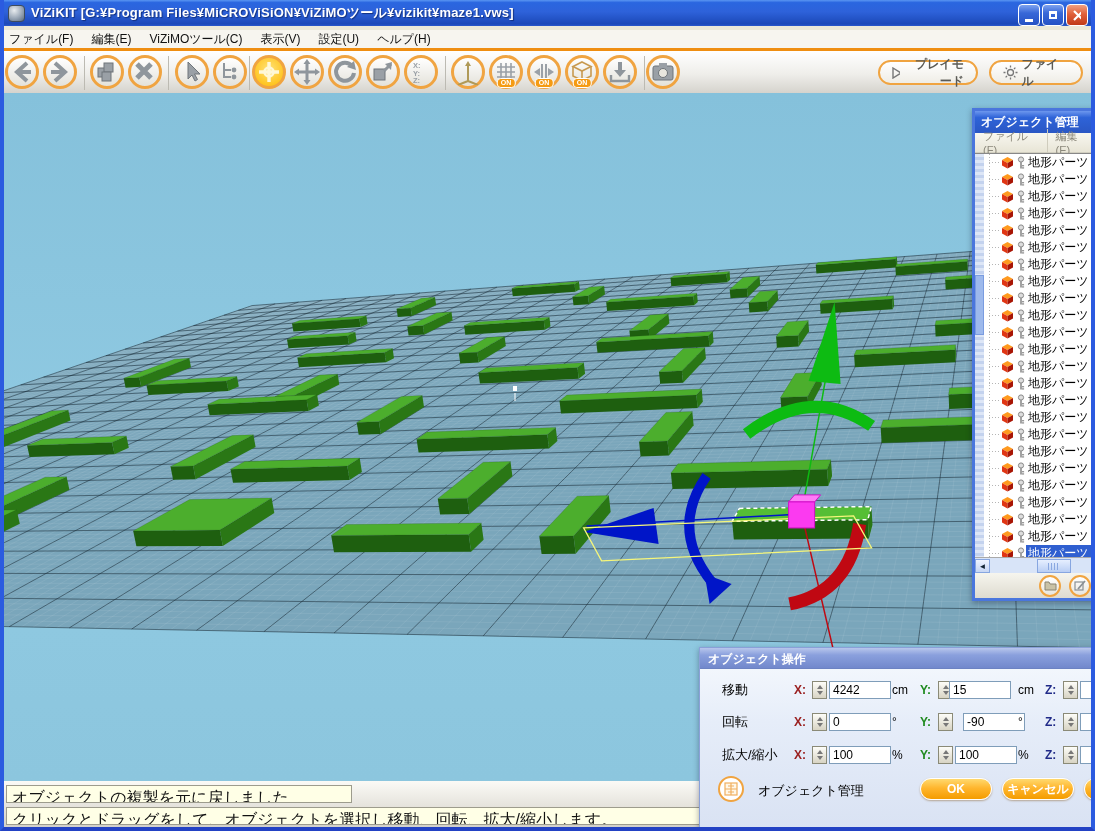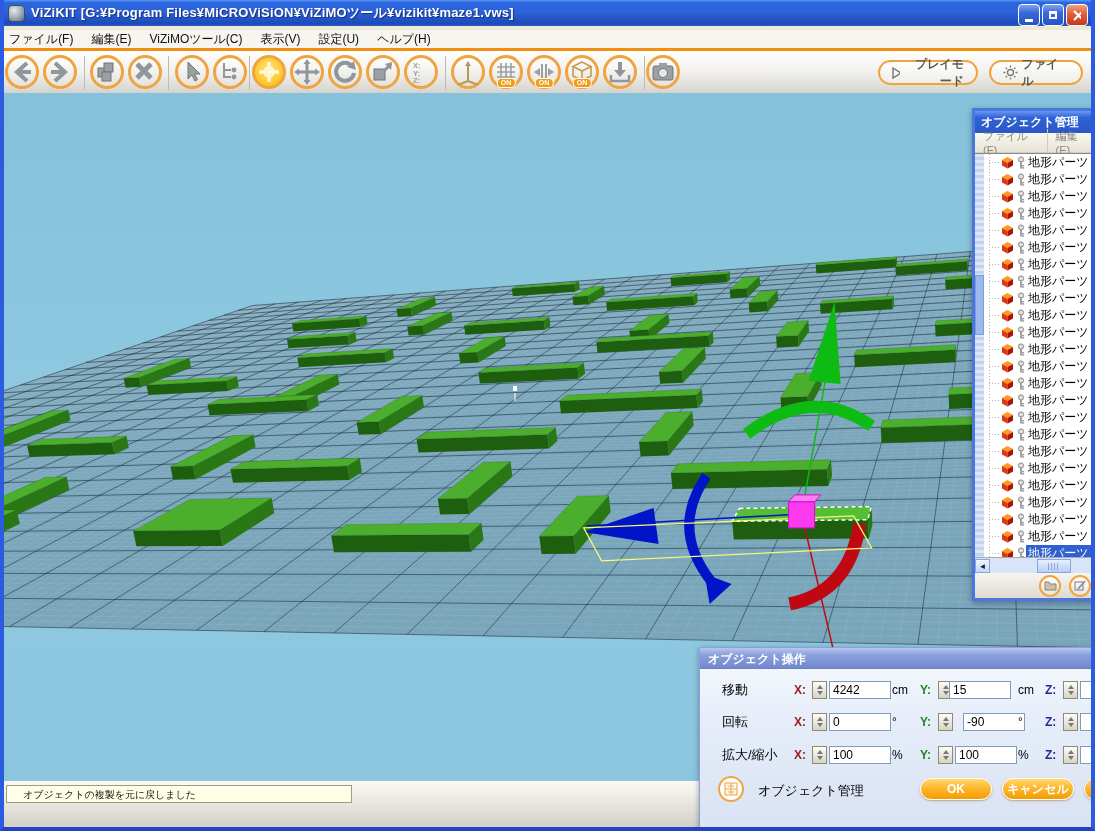--- a/index.html
+++ b/index.html
@@ -40,21 +40,21 @@
     background:linear-gradient(180deg,#ffffff,#efede6);display:flex;align-items:center;
     justify-content:center;gap:4px;font-size:12px;font-weight:bold;color:#5a5a55;padding:0 12px;}
   
   .viewport{position:absolute;left:0;top:93px;width:1087px;height:688px;
     background:linear-gradient(180deg,#85c1db 0%,#90cae2 55%,#8cc6de 100%);overflow:hidden;}
   .viewport svg{display:block;}
   
   .statusbar{position:absolute;left:0;top:781px;width:1087px;height:46px;
     background:linear-gradient(180deg,#fbfaf6 0%,#e3e1da 60%,#d2d0c8 100%);}
   .status-box{position:absolute;background:#ffffe6;border:1px solid #9d9c8d;
-    font-size:10px;color:#111;padding:2px 16px;white-space:nowrap;overflow:hidden;}
+    font-size:16px;color:#111;padding:2px 5px;white-space:nowrap;overflow:hidden;}
   
   .panel{position:absolute;box-shadow:0 2px 6px rgba(0,0,30,.35);}
   .panel-title{height:22px;background:linear-gradient(180deg,#6d97ee 0%,#2e63d8 30%,#2a57c4 100%);
     color:#fff;font-size:12px;font-weight:bold;padding:3px 6px;}
   
   .mgr{left:968px;top:108px;width:127px;height:493px;background:#f1efe4;
     border:3px solid #4a76dd;border-right:none;}
   .mgr-menu{height:20px;background:linear-gradient(180deg,#f8f7f0,#e8e5d6);
     display:flex;align-items:center;font-size:11px;color:#8b887b;border-bottom:1px solid #d2cfc0;}
   .mgr-menu span{padding:0 8px;border-right:1px solid #cfccbd;}
@@ -1005,20 +1005,21 @@
           <path stroke="#0DBB12" stroke-width="12" fill="none" d="M 742.5981035798034 340.9425084036196 Q 807.5981035798034 290.9425084036196 867.5981035798034 332.9425084036196"></path>
           <polygon fill="#0DBB12" points="830.6,208.9 804.6,287.9 836.6,290.9"></polygon>
           <polygon fill="#ff7cf7" stroke="#d210c8" points="784.6,408.9 790.6,401.9 816.6,401.9 810.6,408.9"></polygon>
           <rect x="784.5981035798034" y="408.9425084036196" width="26" height="26" fill="#FB3AF0" stroke="#d210c8"></rect>
         </g>
       </svg>
   </div>
 
   <div class="statusbar">
     <div class="status-box" style="left:2px;top:4px;width:346px;height:18px;">オブジェクトの複製を元に戻しました</div>
+    <div class="status-box" style="left:2px;top:26px;width:1085px;height:18px;">クリックとドラッグをして、オブジェクトを選択し移動、回転、拡大/縮小します。</div>
   </div>
 
   <div class="panel mgr">
     <div class="panel-title">オブジェクト管理</div>
     <div class="mgr-menu">
       <span>ファイル(F)</span>
       <span>編集(E)</span>
     </div>
     <div class="mgr-list" id="mgrlist">
       <div class="vscroll">

